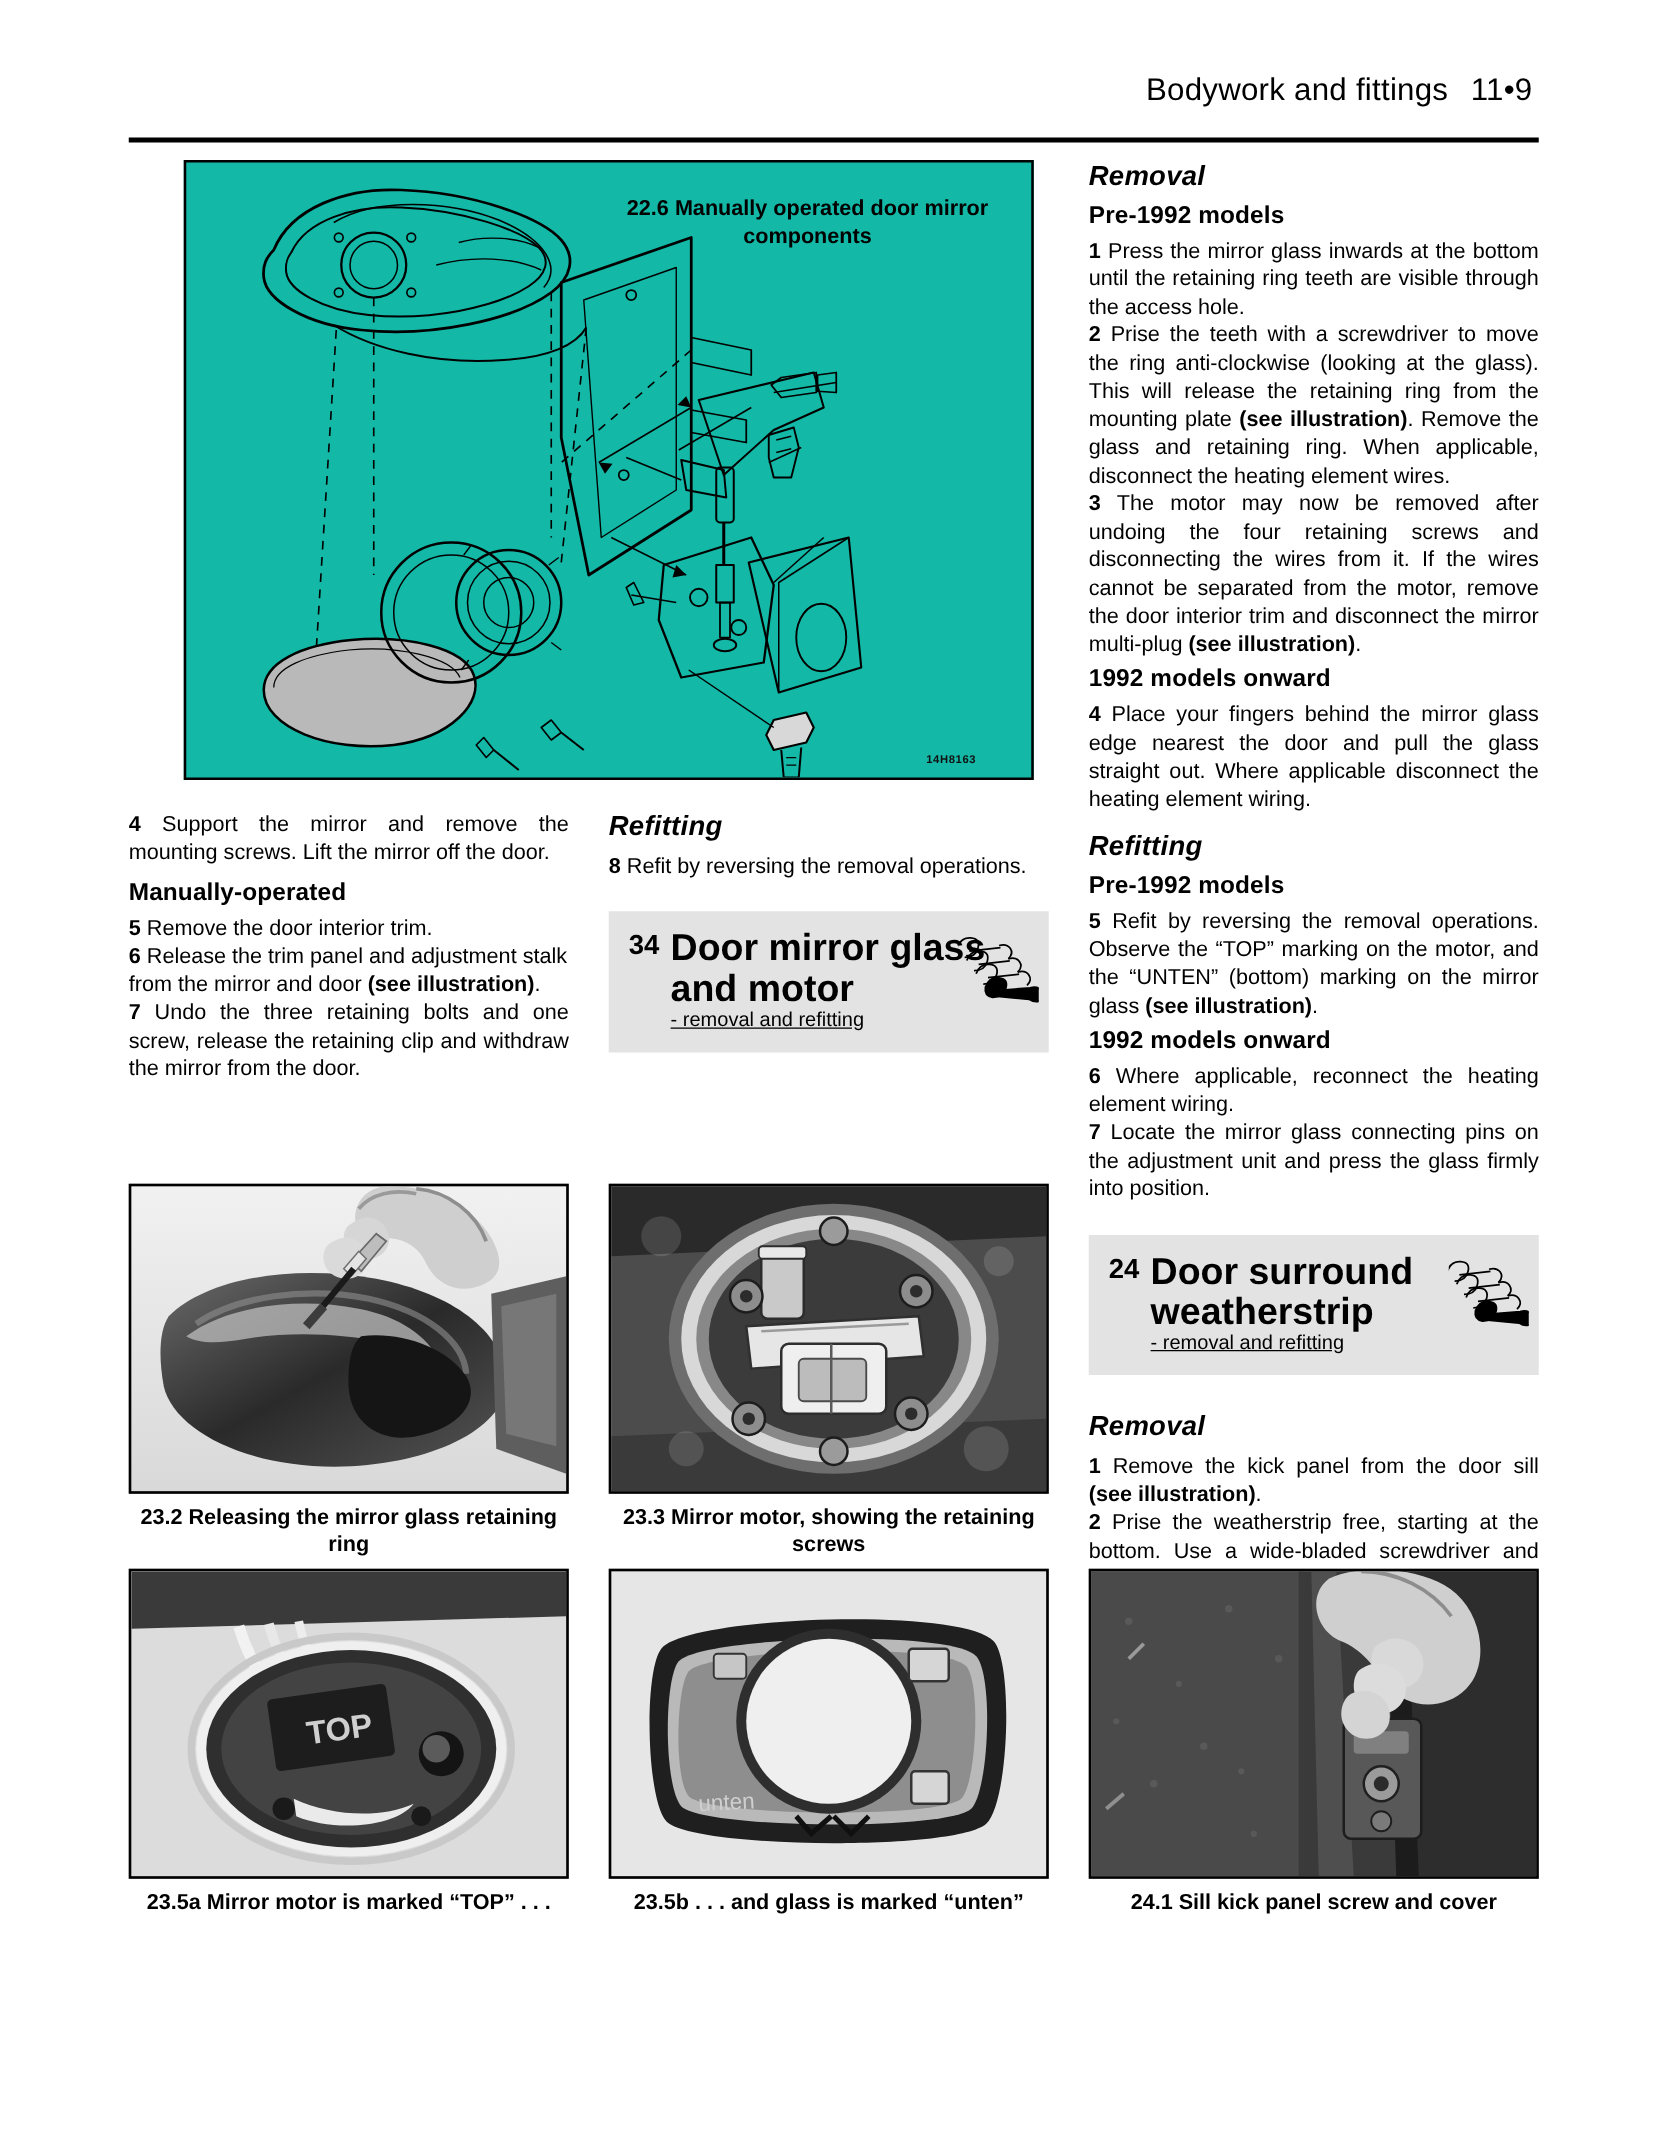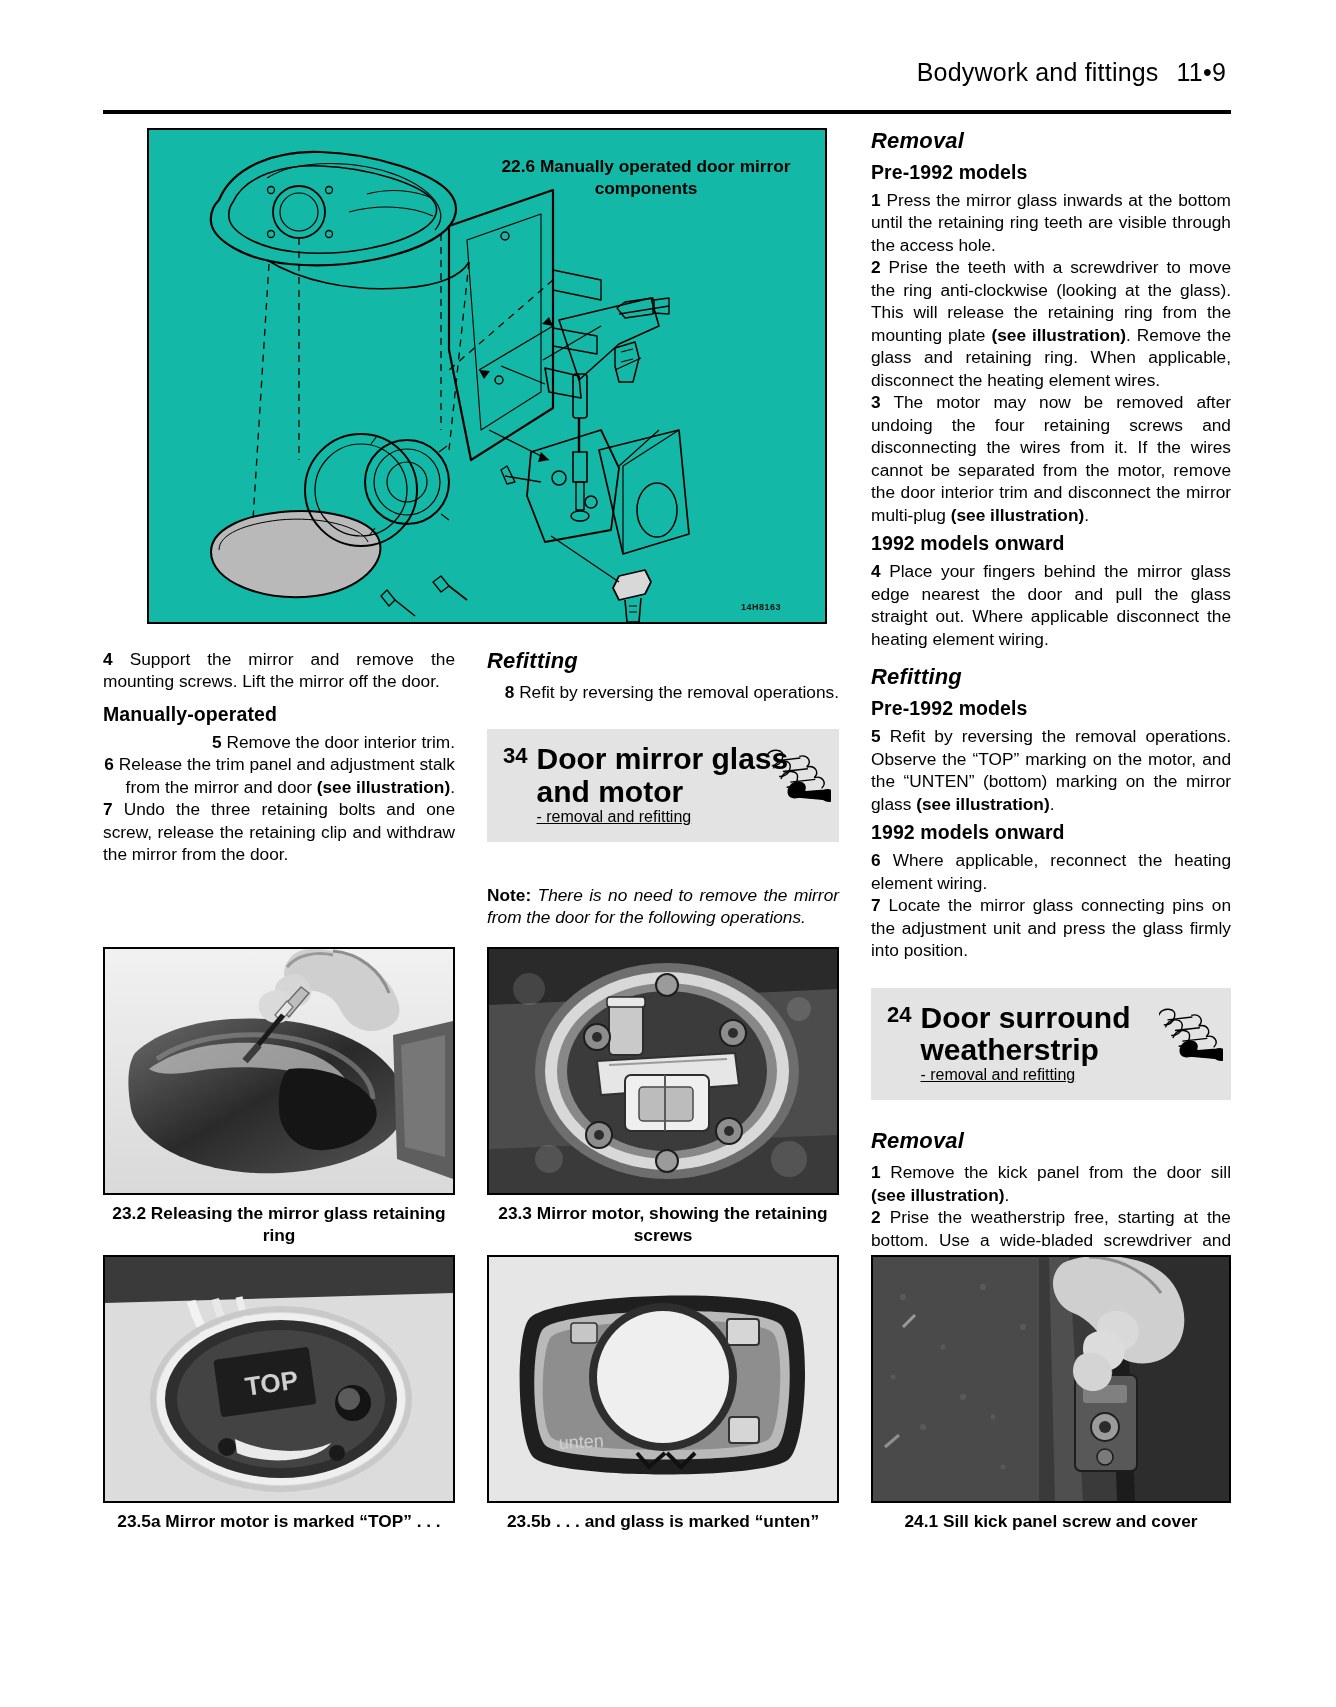--- a/index.html
+++ b/index.html
@@ -34,21 +34,21 @@
     font-size:22px;font-weight:bold;font-style:italic;
     margin:0 0 7px 0;letter-spacing:.2px;
   }
   .h-bold{
     font-size:19.5px;font-weight:bold;margin:0 0 5px 0;letter-spacing:.1px;
   }
   p.body{
     font-size:17.3px;line-height:1.30;margin:0 0 0 0;
     text-align:justify;
   }
-  p.body.nj{text-align:right;}
+  p.body.nj{text-align:left;}
   p.body b{font-weight:bold;}
   .num{font-weight:bold;}
   .gap{height:10px;}
 
   
   .figbox{
     position:absolute;left:103px;top:128px;width:680px;height:496px;
     border:2px solid #000;background:#14b8a6;box-sizing:border-box;overflow:hidden;margin-left:44px;
   }
   .figtitle{
@@ -244,21 +244,20 @@
         </g>
         <g transform="rotate(-35 32 35) translate(0 39)" fill="#000" stroke="#000" stroke-width="1.4">
           <path d="M12 6 q7 -5 13 0 q6 5 0 10 q-6 5 -13 0 q-5 -5 0 -10 z"></path>
           <path d="M17 13 L41 27 q6 2 6 7 q0 5 -6 6 q-4 -1 -6 -6 L16 18 z"></path>
         </g>
       </svg>
     </div>
 
     <div style="height:24px"></div>
 
-    <p class="note"><b>Note:</b><span> There is no need to remove the mirror from the door for the following operations.</span></p>
   </div>
 
   <div class="colR" style="top:128px;">
     <h2 class="h-ital">Removal</h2>
     <h3 class="h-bold">Pre-1992 models</h3>
     <p class="body"><span class="num">1</span> <span>Press the mirror glass inwards at the bottom until the retaining ring teeth are visible through the access hole.</span></p>
     <p class="body"><span class="num">2</span> <span>Prise the teeth with a screwdriver to move the ring anti-clockwise (looking at the glass). This will release the retaining ring from the mounting plate </span><b>(see illustration)</b><span>. Remove the glass and retaining ring. When applicable, disconnect the heating element wires.</span></p>
     <p class="body"><span class="num">3</span> <span>The motor may now be removed after undoing the four retaining screws and disconnecting the wires from it. If the wires cannot be separated from the motor, remove the door interior trim and disconnect the mirror multi-plug </span><b>(see illustration)</b><span>.</span></p>
     <div style="height:6px"></div>
     <h3 class="h-bold">1992 models onward</h3>

